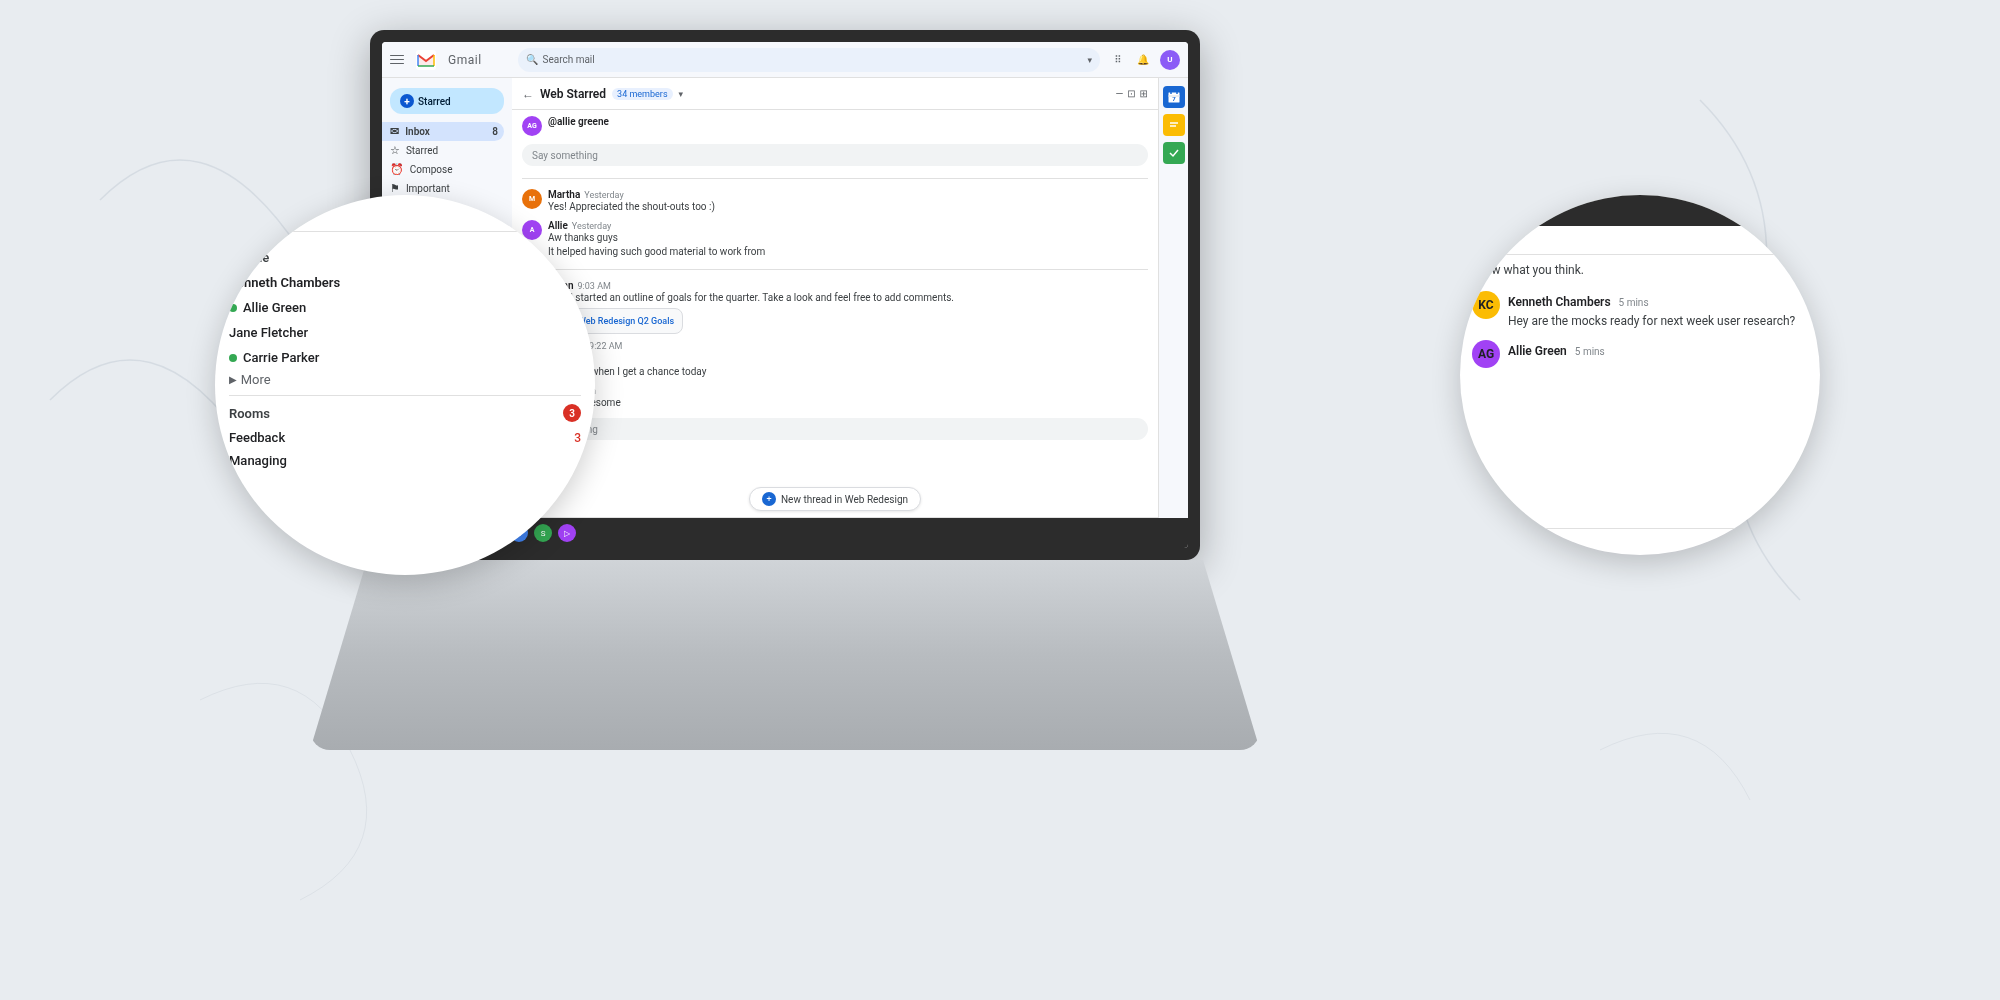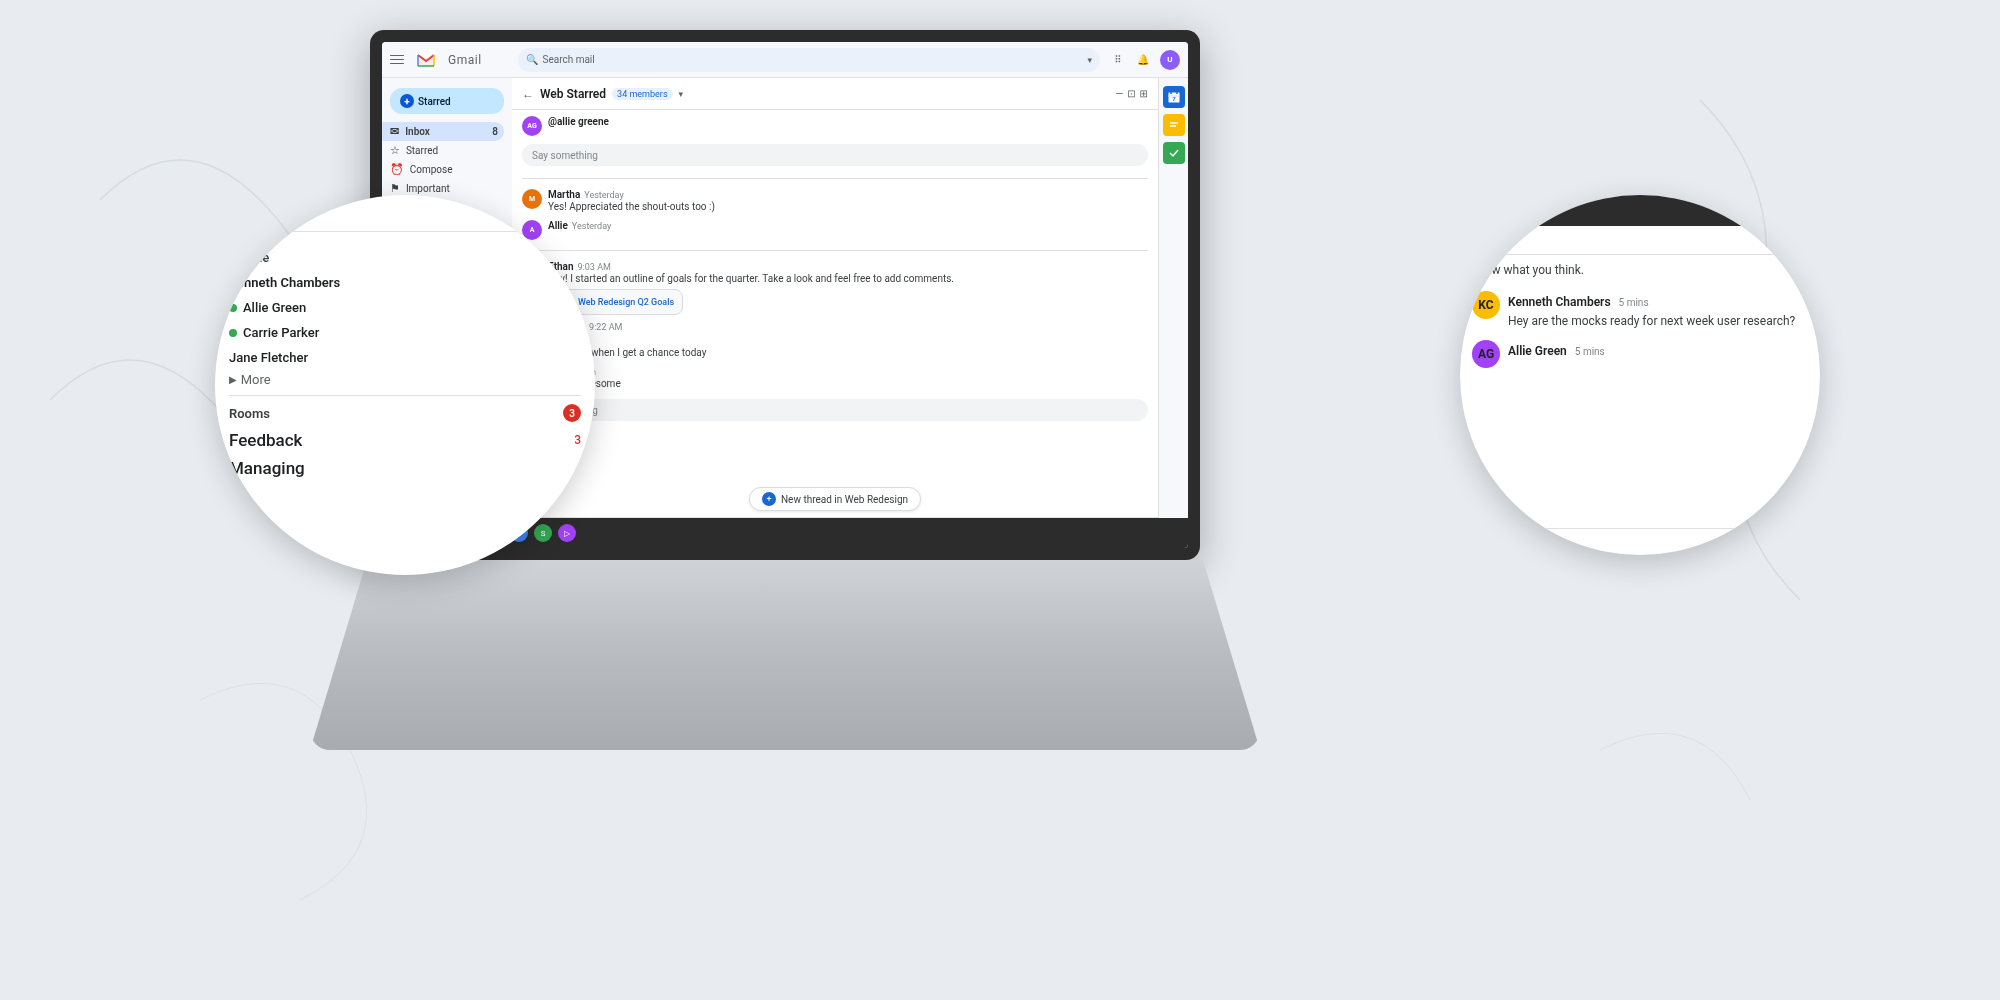--- a/index.html
+++ b/index.html
@@ -400,21 +400,21 @@
       font-weight: 500;
     }
 
     .zoom-room-item {
       display: flex;
       align-items: center;
       justify-content: space-between;
       padding: 4px 0;
     }
     .zoom-room-name {
-      font-size: 17px;
+      font-size: 13px;
       color: #202124;
       font-weight: 500;
     }
     .zoom-room-badge {
       font-size: 12px;
       color: #d93025;
       font-weight: 500;
     }
 
     .zoom-more {
@@ -663,20 +663,21 @@
                 </div>
               </div>
 
               <div class="msg-row">
                 <div class="msg-avatar" style="background:#a142f4;">A</div>
                 <div class="msg-content">
                   <div class="msg-header">
                     <span class="msg-name">Allie</span>
                     <span class="msg-time">Yesterday</span>
                   </div>
+                  <div class="msg-text">Aw thanks guys<br>It helped having such good material to work from</div>
                 </div>
               </div>
 
               <div class="chat-section-divider"></div>
 
               <div class="msg-row">
                 <div class="msg-avatar" style="background:#1967d2;">E</div>
                 <div class="msg-content">
                   <div class="msg-header">
                     <span class="msg-name">Ethan</span>
@@ -819,27 +820,27 @@
       <span class="zoom-person-name" style="font-weight:600;">Kenneth Chambers</span>
       <span class="zoom-person-badge">1</span>
     </div>
     <div class="zoom-person-item">
       <span class="zoom-person-name">
         <span class="zoom-person-dot"></span>
         Allie Green
       </span>
     </div>
     <div class="zoom-person-item">
+      <span class="zoom-person-name">Jane Fletcher</span>
+    </div>
+    <div class="zoom-person-item">
       <span class="zoom-person-name">
         <span class="zoom-person-dot"></span>
         Carrie Parker
       </span>
-    </div>
-    <div class="zoom-person-item">
-      <span class="zoom-person-name">Jane Fletcher</span>
     </div>
 
     <div class="zoom-more">
       <span class="zoom-more-arrow">▶</span>
       <span>More</span>
     </div>
 
     <div class="zoom-divider"></div>
 
     <div class="zoom-section-header">

